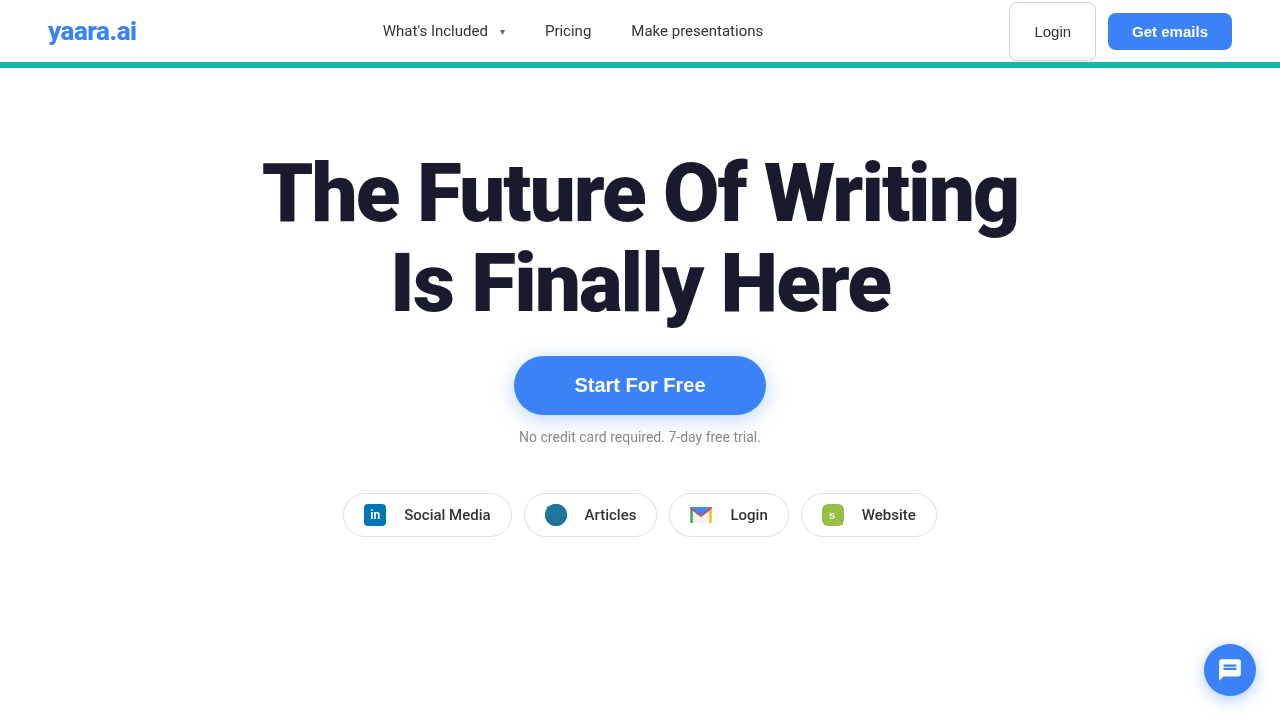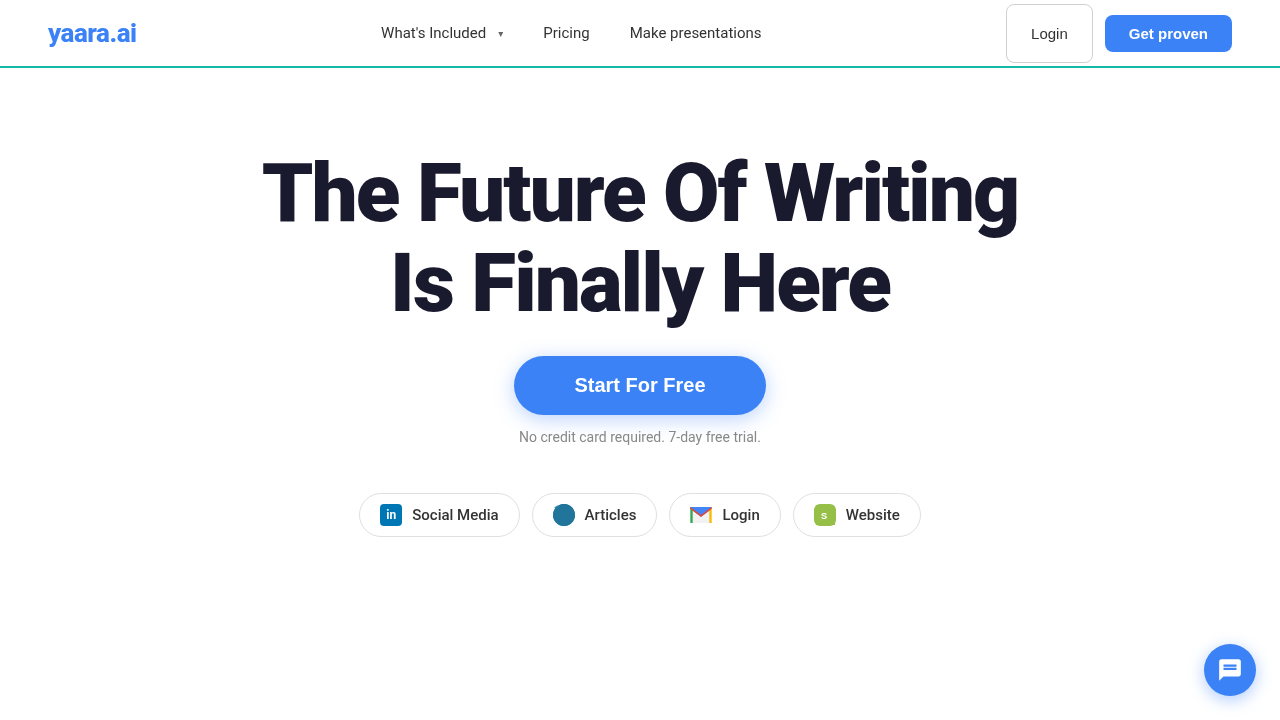--- a/index.html
+++ b/index.html
@@ -17,21 +17,21 @@
       overflow-x: hidden;
     }
 
     
     nav {
       display: flex;
       align-items: center;
       justify-content: space-between;
       padding: 0 48px;
       height: 68px;
-      border-bottom: 2px solid #14b8a6;
+      border-bottom: 6px solid #14b8a6;
       background: #ffffff;
       position: sticky;
       top: 0;
       z-index: 100;
     }
 
     .nav-logo {
       font-size: 26px;
       font-weight: 800;
       color: #111;
@@ -145,21 +145,21 @@
     .category-pills {
       display: flex;
       gap: 12px;
       flex-wrap: wrap;
       justify-content: center;
     }
 
     .pill {
       display: flex;
       align-items: center;
-      gap: 10px;
+      gap: 18px;
       padding: 10px 20px;
       border: 1.5px solid #e0e0e0;
       border-radius: 50px;
       font-size: 15px;
       font-weight: 500;
       color: #333;
       background: #fff;
       cursor: pointer;
     }
 
@@ -244,21 +244,21 @@
     <a class="nav-link" href="#">
       <span>Pricing</span>
     </a>
     <a class="nav-link" href="#">
       <span>Make presentations</span>
     </a>
   </div>
 
   <div class="nav-actions">
     <button class="btn-login">Login</button>
-    <button class="btn-get-started">Get proven</button>
+    <button class="btn-get-started">Get emails</button>
   </div>
 </nav>
 
 <section class="hero">
   <h1 class="hero-title">
     <span>The Future Of Writing</span><br>
     <span>Is Finally Here</span>
   </h1>
 
 

